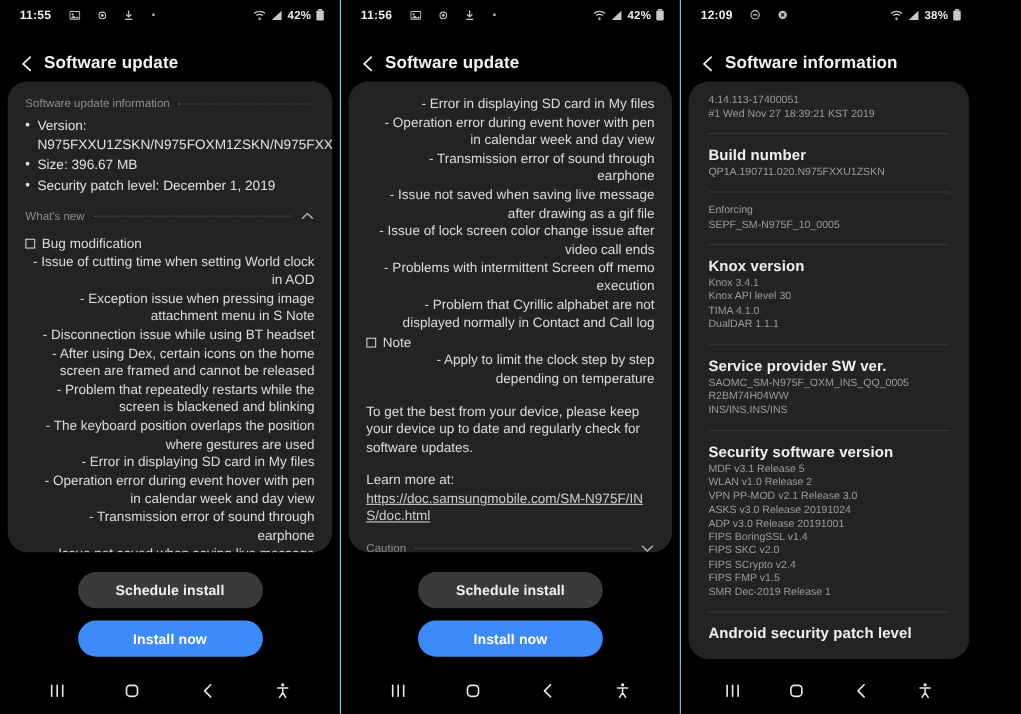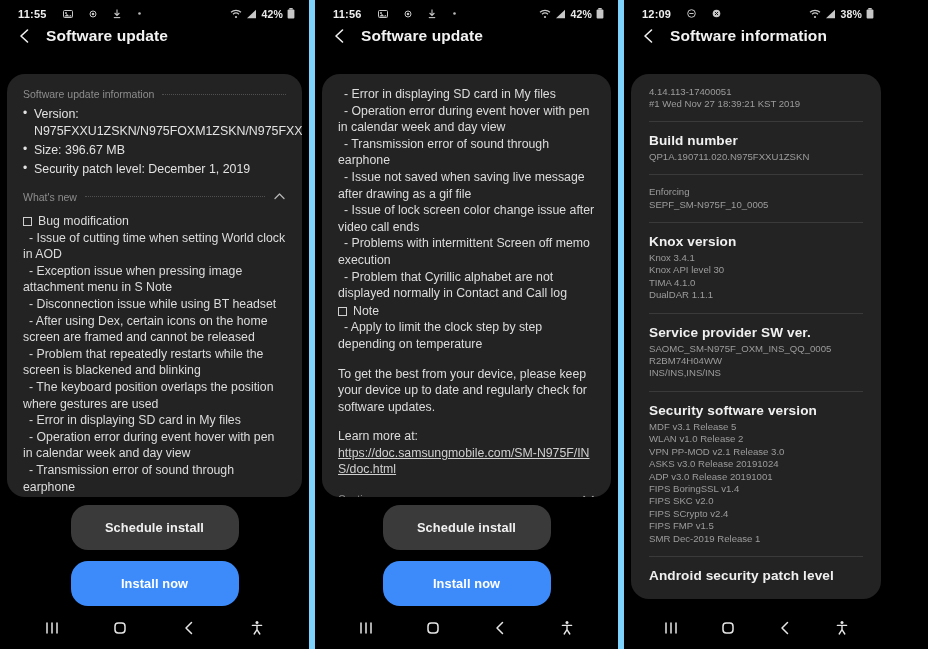--- a/index.html
+++ b/index.html
@@ -16,21 +16,21 @@
   }
   .phone {
     width: 309px;
     height: 649px;
     background: #000;
     position: relative;
     display: flex;
     flex-direction: column;
     overflow: hidden;
   }
-  .phone + .phone { border-left: 6px solid #7dd3fc; }
+  .phone + .phone { border-left: 1px solid #7dd3fc; }
   .phone.p3 { width: 270px; }
 
   
   .statusbar {
     height: 27px;
     flex: 0 0 27px;
     display: flex;
     align-items: center;
     padding: 0 14px 0 18px;
     color: #e8e8e8;
@@ -41,22 +41,22 @@
   .sb-time { font-size: 11px; font-weight: bold; color: #efefef; }
   .sb-right { margin-left: auto; display: flex; align-items: center; gap: 4px; }
   .sb-batt { font-size: 10.5px; font-weight: bold; }
   .ic { display: inline-block; opacity: .92; }
   .ic svg { display: block; }
 
   
   .titlebar {
     flex: 0 0 40px;
     display: flex;
-    align-items: flex-start;
-    gap: 12px;
+    align-items: flex-end;
+    gap: 6px;
     padding: 0 0 0 16px;
     color: #fff;
   }
   .back-chevron { width: 16px; height: 16px; display:block; }
   .title-text {
     font-size: 15.5px;
     font-weight: 600;
     color: #f2f2f2;
     letter-spacing: .1px;
   }
@@ -124,42 +124,42 @@
     align-items: flex-start;
     gap: 6px;
   }
   .wn-box {
     display: inline-block;
     width: 9px; height: 9px;
     border: 1.3px solid #cfcfcf;
     flex: 0 0 9px;
     margin-top: 4px;
   }
-  .wn-line.item { padding-left: 0; text-indent: 6px; }
+  .wn-line.item { padding-left: 0; text-indent: 6px; text-align: right; }
   .wn-para { color: #dcdcdc; font-size: 12.3px; line-height: 16.6px; margin-top: 13px; }
   .wn-link {
     color: #cfcfcf; font-size: 12.3px; line-height: 16.6px;
     text-decoration: underline;
     word-break: break-all;
     display: block;
   }
 
   
   .btnarea {
     flex: 0 0 96px;
     display: flex;
     flex-direction: column;
     align-items: center;
     justify-content: center;
     gap: 11px;
     background: #000;
   }
   .btn {
     width: 168px;
-    height: 45px;
+    height: 33px;
     border-radius: 17px;
     border: none;
     font-family: "Liberation Sans", sans-serif;
     font-size: 12.8px;
     font-weight: 700;
     cursor: pointer;
     letter-spacing: .1px;
   }
   .btn.secondary { background: #3a3a3a; color: #f1f1f1; }
   .btn.primary { background: #3d8bfb; color: #ffffff; }

